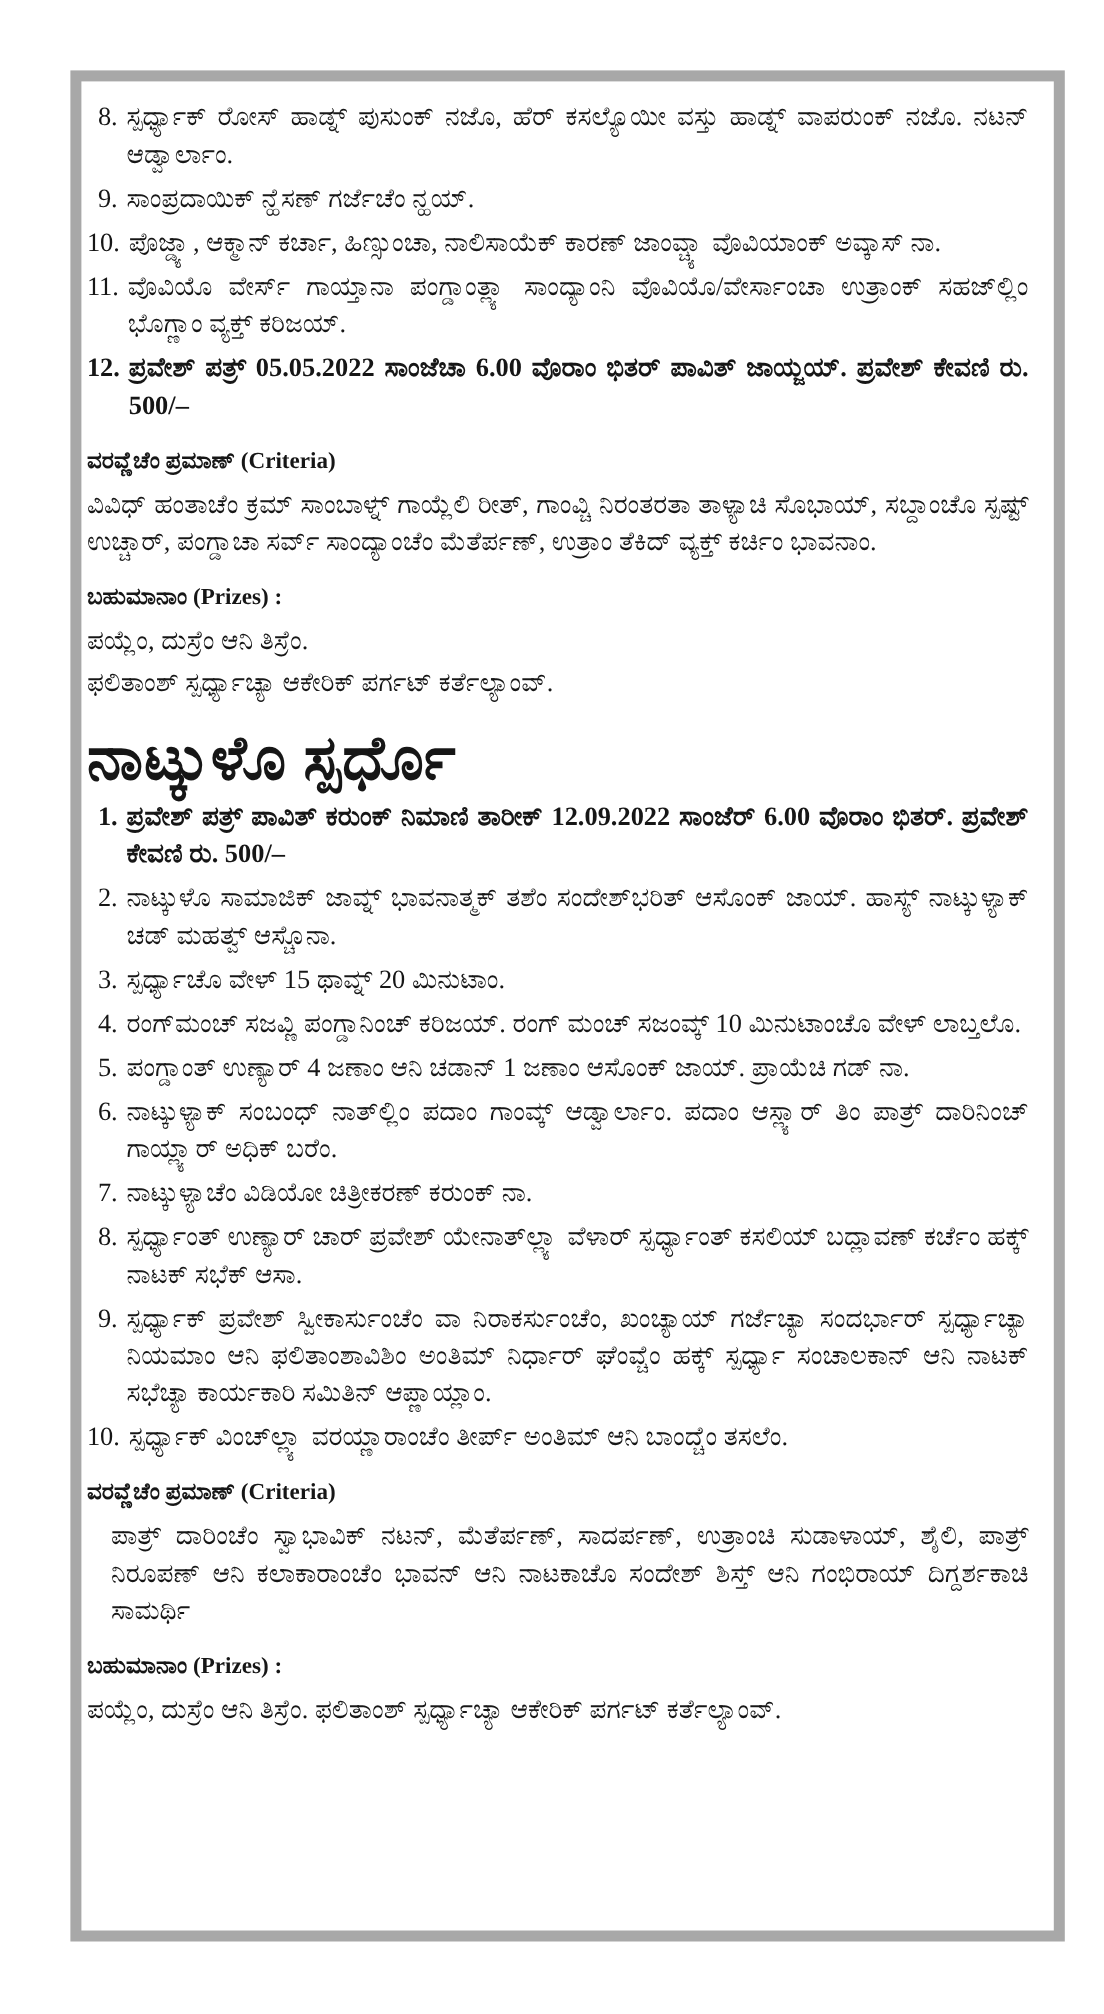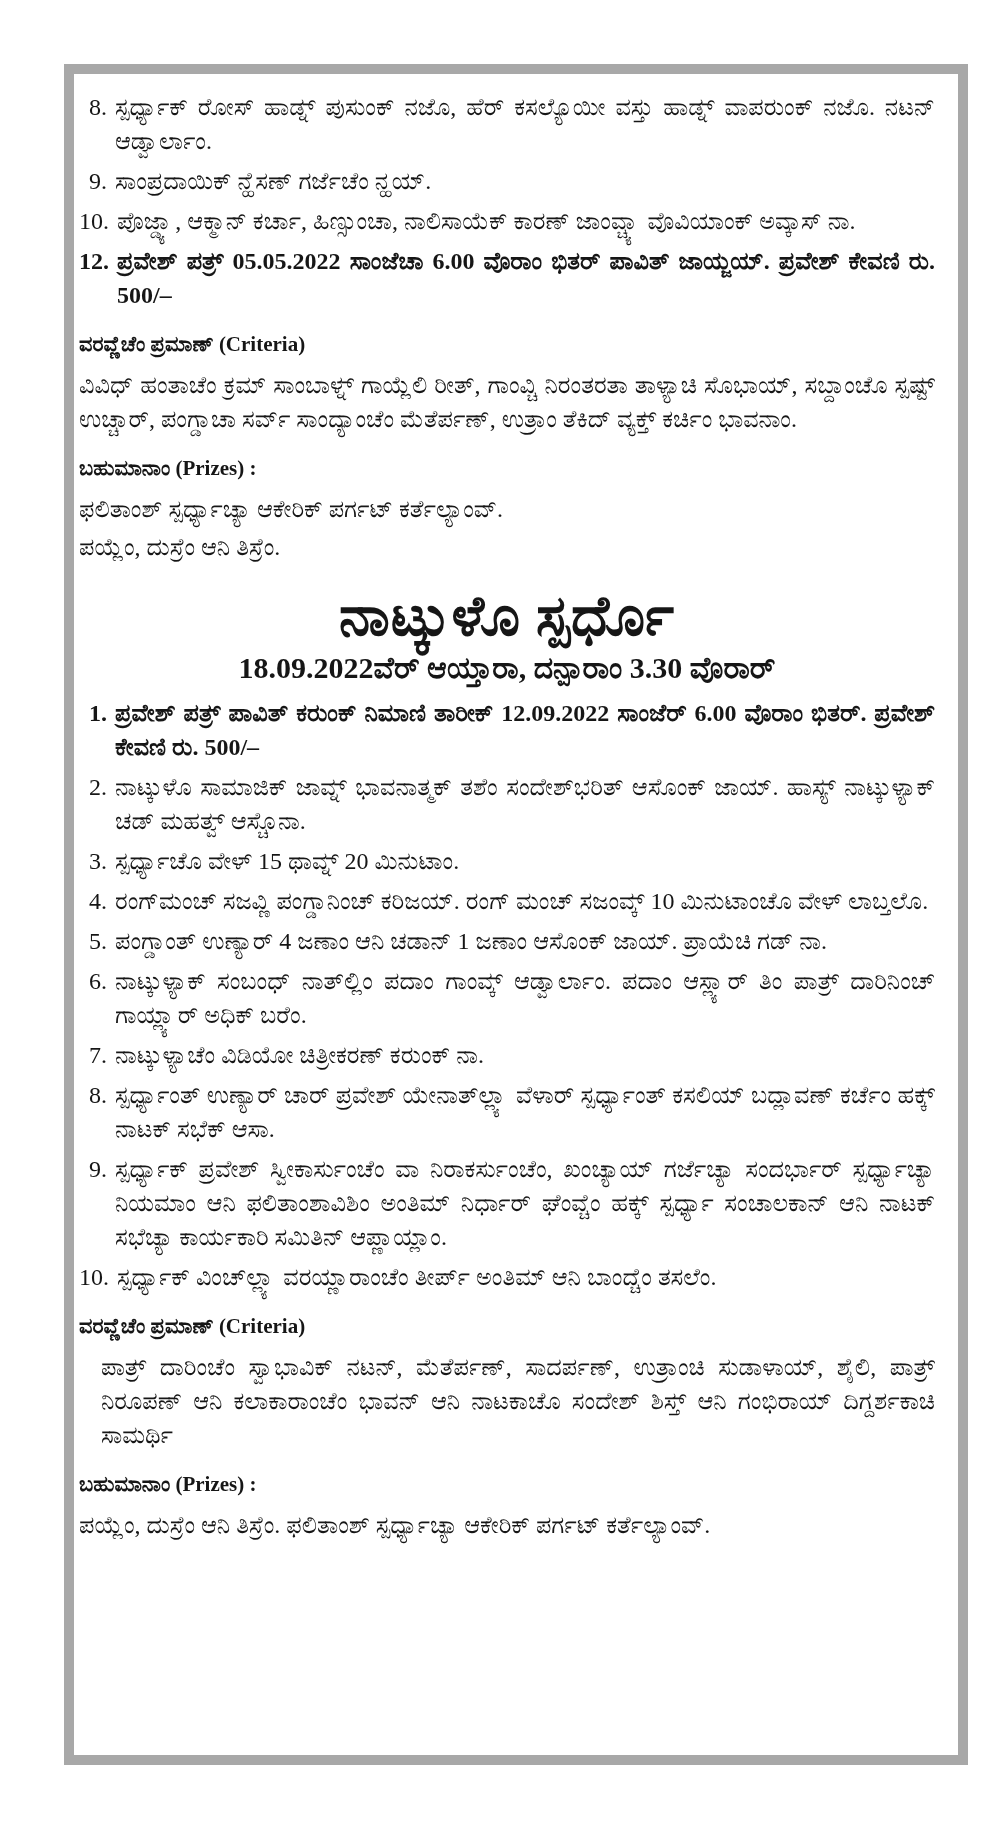--- a/index.html
+++ b/index.html
@@ -68,21 +68,20 @@
   p.plain {
     margin: 0 0 4px 0;
   }
   p.indented {
     padding-left: 22px;
   }
   h1.doc-title {
     font-size: 56px;
     line-height: 60px;
     font-weight: bold;
-    text-align: center;
     margin: 22px 0 6px 0;
     letter-spacing: 1px;
   }
   .datetime {
     font-size: 30px;
     line-height: 32px;
     font-weight: bold;
     text-align: center;
     margin: 0 0 12px 0;
   }
@@ -99,35 +98,38 @@
         <span class="txt">ಸ್ಪರ್ಧ್ಯಾಕ್ ರೋಸ್ ಹಾಡ್ನ್ ಪುಸುಂಕ್ ನಜೊ, ಹೆರ್ ಕಸಲ್ಯೊಯೀ ವಸ್ತು ಹಾಡ್ನ್ ವಾಪರುಂಕ್ ನಜೊ. ನಟನ್ ಆಡ್ವಾರ್ಲಾಂ.</span>
       </li>
       <li>
         <span class="num">9.</span>
         <span class="txt">ಸಾಂಪ್ರದಾಯಿಕ್ ನ್ಹೆಸಣ್ ಗರ್ಜೆಚೆಂ ನ್ಹಯ್.</span>
       </li>
       <li>
         <span class="num">10.</span>
         <span class="txt">ಪೊಜ್ಡ್ಯಾ, ಆಕ್ಮಾನ್ ಕರ್ಚಾ, ಹಿಣ್ಸುಂಚಾ, ನಾಲಿಸಾಯೆಕ್ ಕಾರಣ್ ಜಾಂವ್ಚ್ಯಾ ವೊವಿಯಾಂಕ್ ಅವ್ಕಾಸ್ ನಾ.</span>
       </li>
+      <li>
+        <span class="num">11.</span>
+        <span class="txt">ವೊವಿಯೊ ವೇರ್ಸ್ ಗಾಯ್ತಾನಾ ಪಂಗ್ಡಾಂತ್ಲ್ಯಾ ಸಾಂದ್ಯಾಂನಿ ವೊವಿಯೊ/ವೇರ್ಸಾಂಚಾ ಉತ್ರಾಂಕ್ ಸಹಜ್‌ಲ್ಲಿಂ ಭೊಗ್ಣಾಂ ವ್ಯಕ್ತ್ ಕರಿಜಯ್.</span>
+      </li>
       <li class="bold">
         <span class="num">12.</span>
         <span class="txt">ಪ್ರವೇಶ್ ಪತ್ರ್ 05.05.2022 ಸಾಂಜೆಚಾ 6.00 ವೊರಾಂ ಭಿತರ್ ಪಾವಿತ್ ಜಾಯ್ಜಯ್. ಪ್ರವೇಶ್ ಕೇವಣಿ ರು. 500/–</span>
       </li>
     </ol>
 
     <h3 class="subhead">ವರವ್ಣೆಚೆಂ ಪ್ರಮಾಣ್ (Criteria)</h3>
     <p class="para">ವಿವಿಧ್ ಹಂತಾಚೆಂ ಕ್ರಮ್ ಸಾಂಬಾಳ್ನ್ ಗಾಯ್ಲೆಲಿ ರೀತ್, ಗಾಂವ್ಚಿ ನಿರಂತರತಾ ತಾಳ್ಯಾಚಿ ಸೊಭಾಯ್, ಸಬ್ದಾಂಚೊ ಸ್ಪಷ್ಟ್ ಉಚ್ಚಾರ್, ಪಂಗ್ಡಾಚಾ ಸರ್ವ್ ಸಾಂದ್ಯಾಂಚೆಂ ಮೆತೆರ್ಪಣ್, ಉತ್ರಾಂ ತೆಕಿದ್ ವ್ಯಕ್ತ್ ಕರ್ಚಿಂ ಭಾವನಾಂ.</p>
 
     <h3 class="subhead">ಬಹುಮಾನಾಂ (Prizes) :</h3>
+    <p class="plain">ಪಯ್ಲೆಂ, ದುಸ್ರೆಂ ಆನಿ ತಿಸ್ರೆಂ.</p>
     <p class="plain">ಫಲಿತಾಂಶ್ ಸ್ಪರ್ಧ್ಯಾಚ್ಯಾ ಆಕೇರಿಕ್ ಪರ್ಗಟ್ ಕರ್ತೆಲ್ಯಾಂವ್.</p>
-    <p class="plain">ಪಯ್ಲೆಂ, ದುಸ್ರೆಂ ಆನಿ ತಿಸ್ರೆಂ.</p>
 
     <h1 class="doc-title">ನಾಟ್ಕುಳೊ ಸ್ಪರ್ಧೊ</h1>
-    <div class="datetime">18.09.2022ವೆರ್ ಆಯ್ತಾರಾ, ದನ್ಪಾರಾಂ 3.30 ವೊರಾರ್</div>
 
 
     <ol class="rules">
       <li class="bold">
         <span class="num">1.</span>
         <span class="txt">ಪ್ರವೇಶ್ ಪತ್ರ್ ಪಾವಿತ್ ಕರುಂಕ್ ನಿಮಾಣಿ ತಾರೀಕ್ 12.09.2022 ಸಾಂಜೆರ್ 6.00 ವೊರಾಂ ಭಿತರ್. ಪ್ರವೇಶ್ ಕೇವಣಿ ರು. 500/–</span>
       </li>
       <li>
         <span class="num">2.</span>
         <span class="txt">ನಾಟ್ಕುಳೊ ಸಾಮಾಜಿಕ್ ಜಾವ್ನ್ ಭಾವನಾತ್ಮಕ್ ತಶೆಂ ಸಂದೇಶ್‌ಭರಿತ್ ಆಸೊಂಕ್ ಜಾಯ್. ಹಾಸ್ಯ್ ನಾಟ್ಕುಳ್ಯಾಕ್ ಚಡ್ ಮಹತ್ವ್ ಆಸ್ಚೊನಾ.</span>

